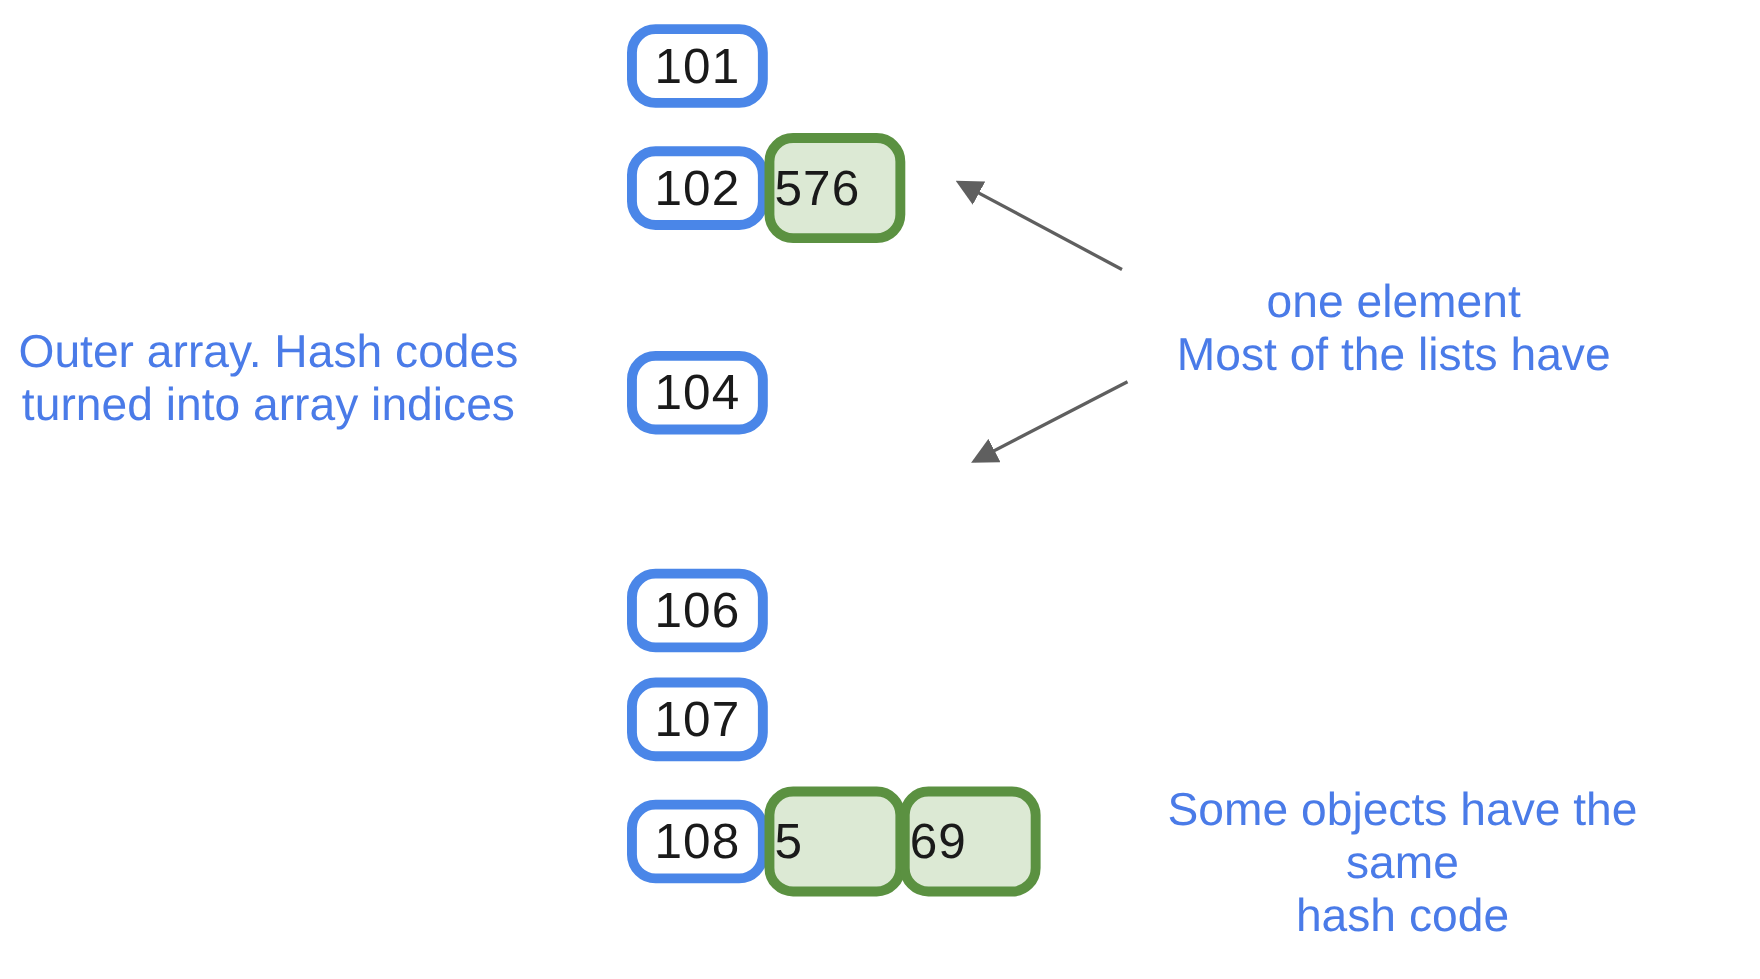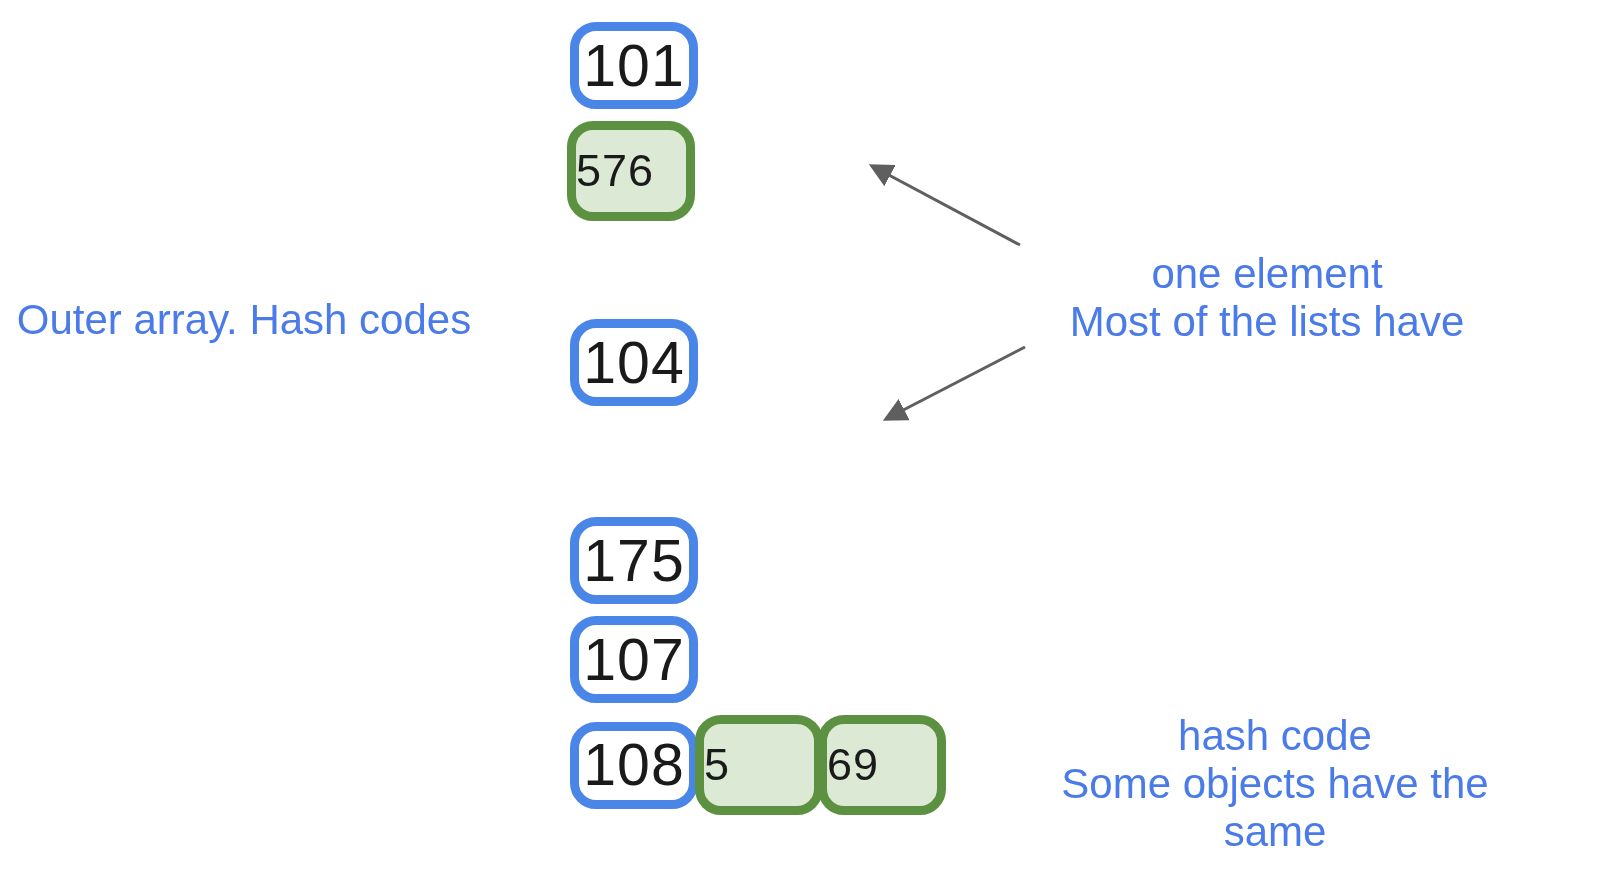--- a/index.html
+++ b/index.html
@@ -24,28 +24,28 @@
     left: 0; top: 0; width: 1600px; height: 890px;
   }
   .row {
     position: absolute;
     left: 570px;
     display: flex;
     align-items: center;
   }
   .acell {
     width: 128px;
-    height: 87px;
+    height: 76px;
     background: #fff;
     border: 9px solid var(--array-border);
     border-radius: 26px;
     display: flex;
     align-items: center;
     justify-content: center;
-    font-size: 59px;
+    font-size: 45px;
     letter-spacing: 1px;
     color: var(--cell-text);
     flex: none;
   }
   .gcell {
     width: 128px;
     height: 100px;
     background: var(--list-fill);
     border: 9px solid var(--list-border);
     border-radius: 26px;
@@ -81,36 +81,39 @@
 
 <div class="canvas">
 
   <div class="row" style="top:22px">
     <div class="acell">
       <span>101</span>
     </div>
   </div>
 
   <div class="row" style="top:121px">
+    <div class="acell">
+      <span>102</span>
+    </div>
     <div class="gcell">
       <span>576</span>
     </div>
   </div>
 
 
   <div class="row" style="top:319px">
     <div class="acell">
       <span>104</span>
     </div>
   </div>
 
 
   <div class="row" style="top:517px">
     <div class="acell">
-      <span>175</span>
+      <span>106</span>
     </div>
   </div>
 
   <div class="row" style="top:616px">
     <div class="acell">
       <span>107</span>
     </div>
   </div>
 
   <div class="row" style="top:715px">
@@ -120,30 +123,31 @@
     <div class="gcell">
       <span>5</span>
     </div>
     <div class="gcell">
       <span>69</span>
     </div>
   </div>
 
   <div class="caption" id="cap-left">
     <span class="cap-line">Outer array. Hash codes</span>
+    <span class="cap-line">turned into array indices</span>
   </div>
 
   <div class="caption" id="cap-top">
     <span class="cap-line">one element</span>
     <span class="cap-line">Most of the lists have</span>
   </div>
 
   <div class="caption" id="cap-bottom">
+    <span class="cap-line">Some objects have the same</span>
     <span class="cap-line">hash code</span>
-    <span class="cap-line">Some objects have the same</span>
   </div>
 
   <svg id="arrow-layer" viewBox="0 0 1600 890" xmlns="http://www.w3.org/2000/svg">
     <defs>
       <marker id="ah" viewBox="0 0 10 10" refX="8.5" refY="5" markerWidth="8" markerHeight="8" orient="auto">
         <path d="M 0 0 L 10 5 L 0 10 z" fill="#5F5F5F"></path>
       </marker>
     </defs>
     <line x1="1020" y1="245" x2="872" y2="166" stroke="#5F5F5F" stroke-width="3" marker-end="url(#ah)"></line>
     <line x1="1025" y1="347" x2="886" y2="419" stroke="#5F5F5F" stroke-width="3" marker-end="url(#ah)"></line>

